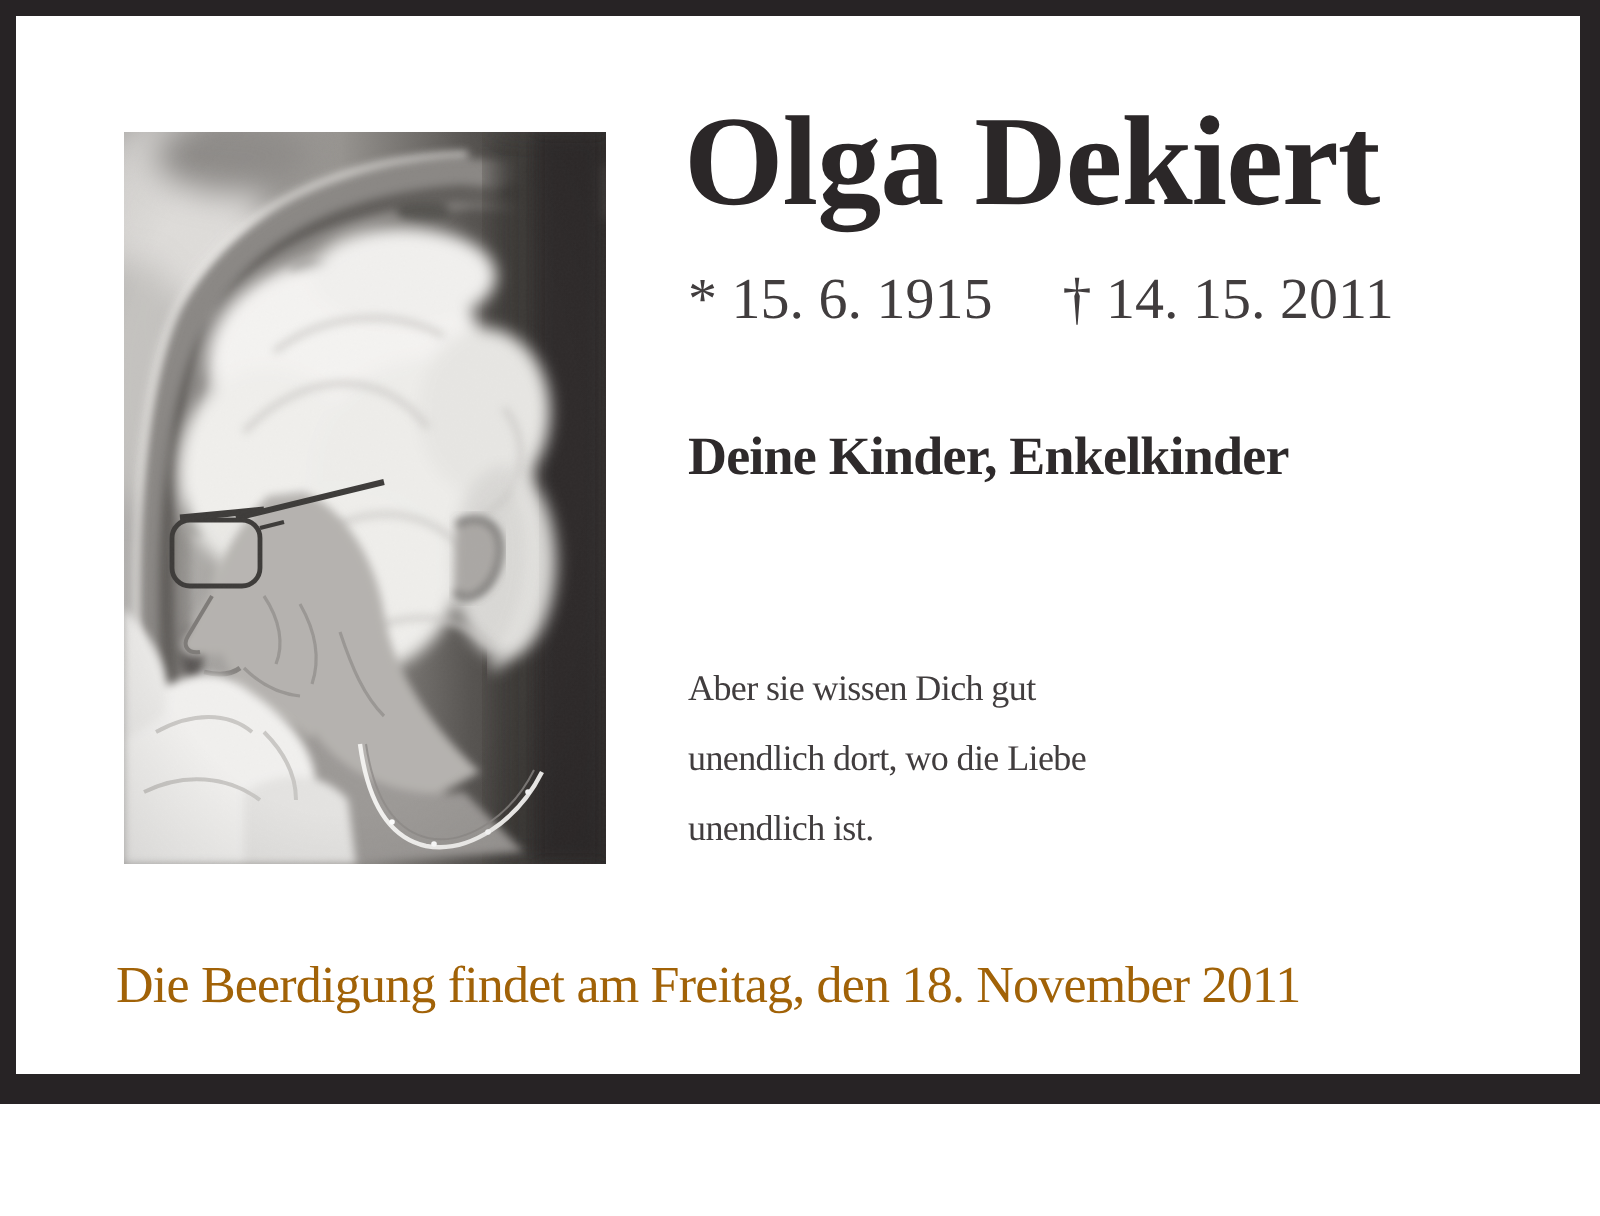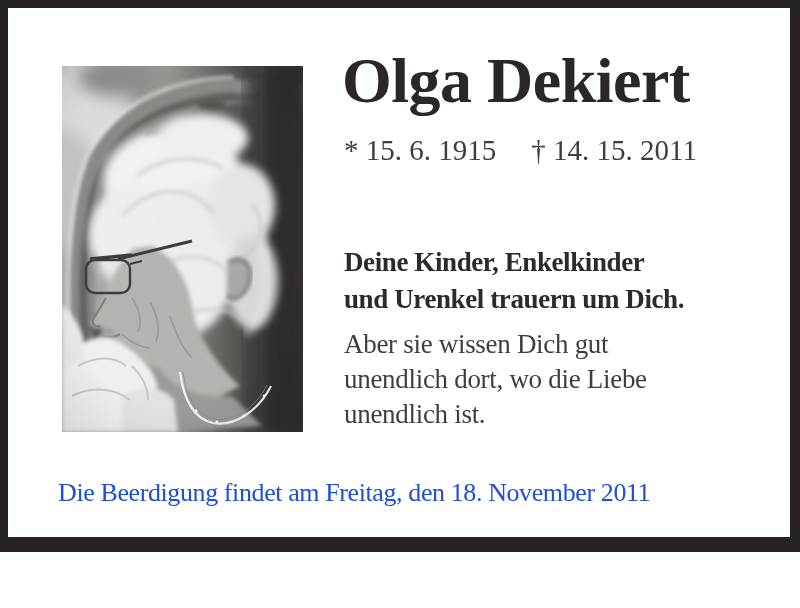--- a/index.html
+++ b/index.html
@@ -64,39 +64,38 @@
   .tribute {
     position: absolute;
     left: 336px;
     top: 202px;
     font-size: 27px;
     font-weight: 700;
     letter-spacing: -0.4px;
     color: #2e2a2b;
     line-height: 37px;
     white-space: nowrap;
-    margin-top: 34px;
   }
   .consolation {
     position: absolute;
     left: 336px;
     top: 319px;
-    font-size: 27px;
+    font-size: 18px;
     letter-spacing: -0.3px;
     color: #413d3e;
     line-height: 35px;
     white-space: nowrap;
   }
   .funeral {
     position: absolute;
     left: 50px;
     top: 467px;
     font-size: 26px;
     letter-spacing: -0.4px;
-    color: #1d4ed8;
+    color: #a16207;
     line-height: 35px;
     white-space: nowrap;
   }
 </style>
 </head>
 <body>
 
 <div class="page">
   <div class="inner">
 
@@ -222,21 +221,20 @@
     </div>
 
     <div class="headline">Olga Dekiert</div>
 
     <div class="dates">
       <span class="birth">* 15. 6. 1915</span><span class="death">† 14. 15. 2011</span>
     </div>
 
     <div class="tribute">
       <div>Deine Kinder, Enkelkinder</div>
-      <div>und Urenkel trauern um Dich.</div>
     </div>
 
     <div class="consolation">
       <div>Aber sie wissen Dich gut</div>
       <div>unendlich dort, wo die Liebe</div>
       <div>unendlich ist.</div>
     </div>
 
     <div class="funeral">
       <div>Die Beerdigung findet am Freitag, den 18. November 2011</div>

